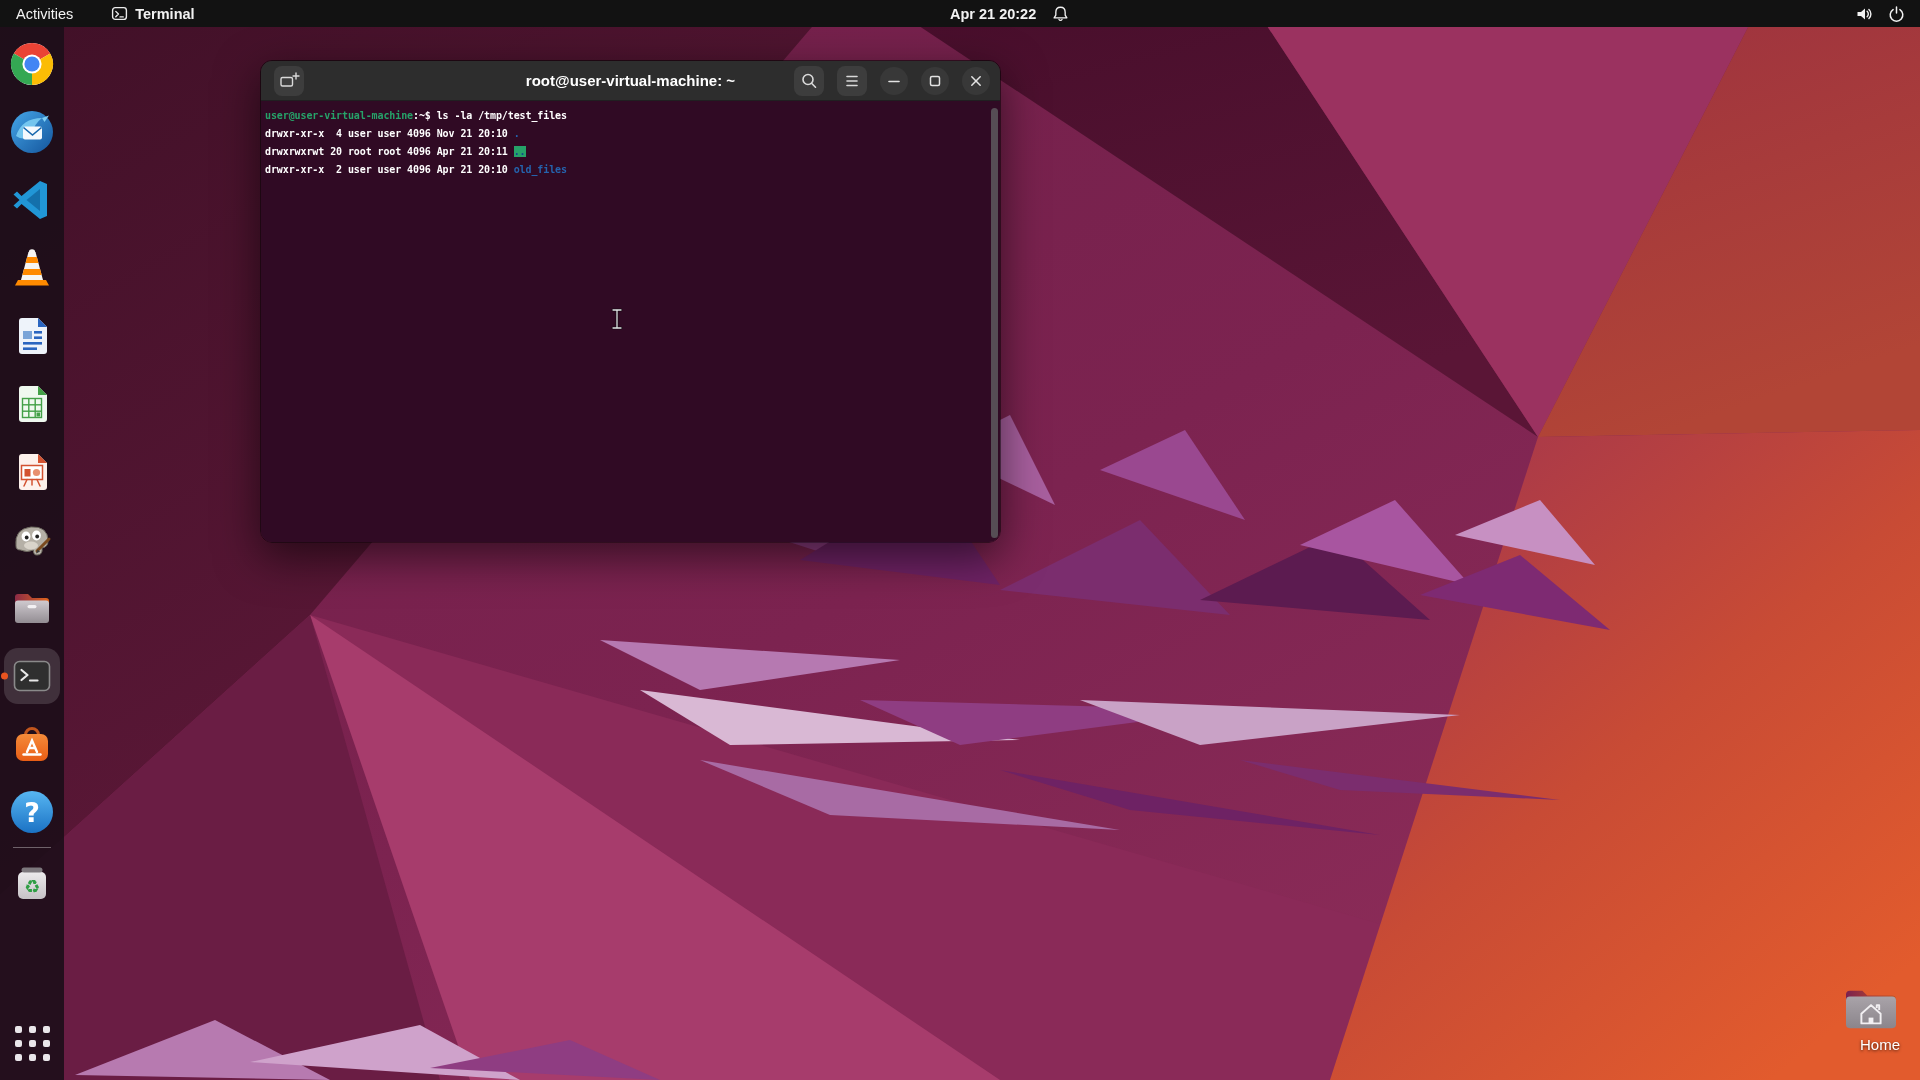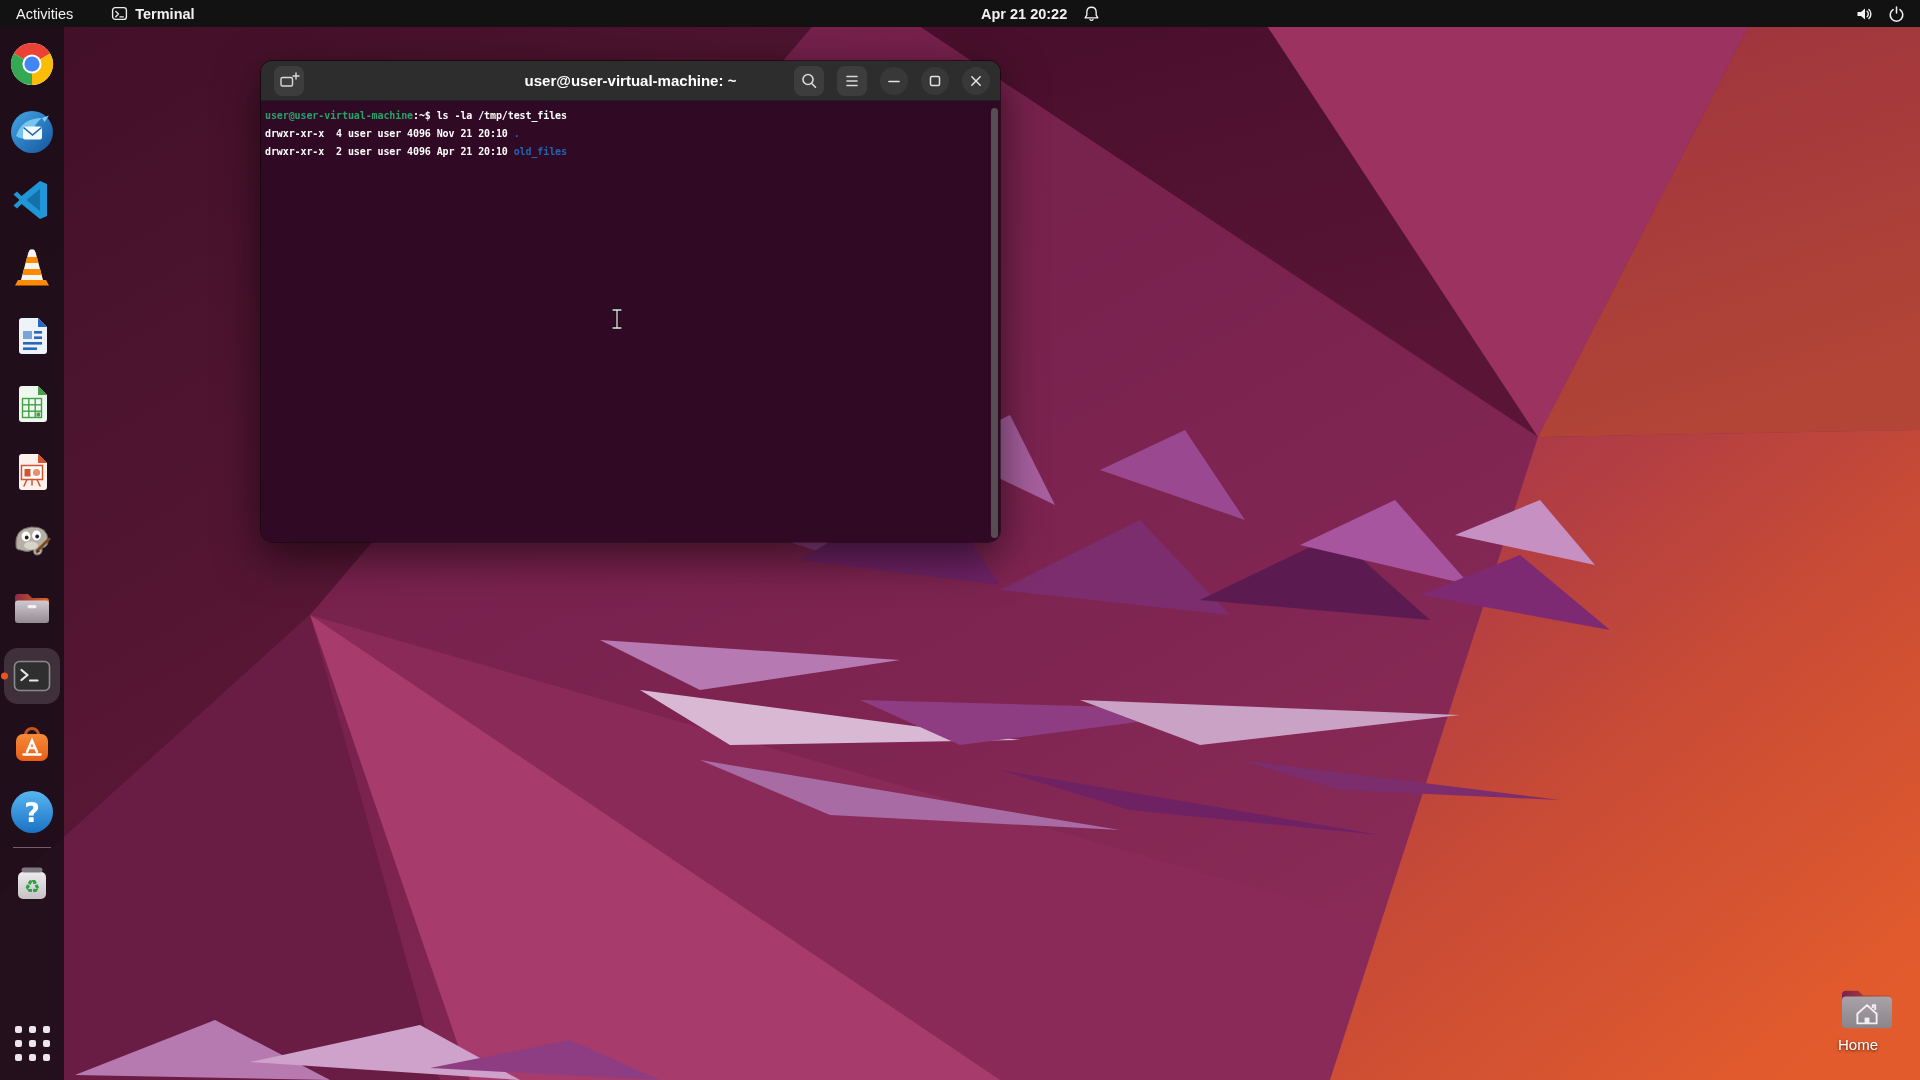--- a/index.html
+++ b/index.html
@@ -9,21 +9,21 @@
 
   
   .wallpaper { position:absolute; inset:0; z-index:0; }
 
   
   .topbar { position:absolute; top:0; left:0; width:1920px; height:27px;
     background:var(--topbar-bg,#121212); z-index:50; color:#f2f2f2; font-size:14.5px; }
   .tb-left { position:absolute; left:0; top:0; height:27px; display:flex; }
   .tb-activities { padding:0 16px; height:27px; display:flex; align-items:center; font-weight:500; }
   .tb-app { display:flex; align-items:center; gap:7px; margin-left:22px; height:27px; font-weight:600; }
-  .tb-center { position:absolute; left:981px; top:0; height:27px; display:flex; align-items:center; gap:16px; font-weight:600; }
+  .tb-center { position:absolute; left:950px; top:0; height:27px; display:flex; align-items:center; gap:16px; font-weight:600; }
   .tb-right { position:absolute; right:8px; top:0; height:27px; display:flex; align-items:center; gap:13px; padding:0 6px; }
 
   
   .dock { position:absolute; left:0; top:27px; width:64px; height:1053px;
     background:rgba(26,14,24,0.88); z-index:40; display:flex; flex-direction:column; align-items:center; padding-top:14px; }
   .dock-list { display:flex; flex-direction:column; gap:22px; }
   .dock-item { width:64px; height:46px; display:flex; align-items:center; justify-content:center; position:relative; }
   .dock-item svg { width:46px; height:46px; display:block; }
   .dock-item.active::before { content:""; position:absolute; left:4px; right:4px; top:-5px; bottom:-5px;
     background:rgba(255,255,255,0.14); border-radius:14px; }
@@ -59,21 +59,21 @@
   .tk-green { color:var(--prompt-green,#26a269); }
   .tk-blue { color:var(--dir-blue,#2563ad); }
   .tk-fg { color:var(--term-fg,#fff); }
   .tk-sticky { background:var(--sticky-bg,#26a269); color:var(--sticky-fg,#12488b); }
   .tk-cursor { display:inline-block; width:9px; height:16px; background:#ffffff; vertical-align:-2px; }
   .scrollbar { position:absolute; right:2px; top:7px; bottom:5px; width:7px;
     background:#564d55; border-radius:4px; }
 
   
   .home-icon { position:absolute; left:1838px; top:983px; width:62px; z-index:10;
-    display:flex; flex-direction:column; align-items:flex-start; }
+    display:flex; flex-direction:column; align-items:flex-end; }
   .home-icon svg { width:58px; height:50px; }
   .home-label { margin-top:3px; color:#fff; font-size:15px; text-shadow:0 1px 3px rgba(0,0,0,0.7); }
 
   
   .mouse-cursor { position:absolute; left:610px; top:308px; z-index:60; }
 </style>
 </head>
 <body>
 
 <svg class="wallpaper" viewBox="0 0 1920 1080" preserveAspectRatio="none">
@@ -353,21 +353,21 @@
 
 <div class="window">
   <div class="titlebar">
     <div class="tb-btn newtab-btn">
       <svg width="28" height="28" viewBox="0 0 28 28">
         <rect x="6" y="10.5" width="11.5" height="8.5" rx="1.5" fill="none" stroke="#d9d9d9" stroke-width="1.4"></rect>
         <line x1="21" y1="6" x2="21" y2="12" stroke="#d9d9d9" stroke-width="1.4" stroke-linecap="round"></line>
         <line x1="18" y1="9" x2="24" y2="9" stroke="#d9d9d9" stroke-width="1.4" stroke-linecap="round"></line>
       </svg>
     </div>
-    <div class="win-title">user@user-virtual-machine: ~</div>
+    <div class="win-title">root@user-virtual-machine: ~</div>
     <div class="tb-controls">
       <div class="tb-btn">
         <svg width="28" height="28" viewBox="0 0 28 28">
           <circle cx="13" cy="12.5" r="5" fill="none" stroke="#d9d9d9" stroke-width="1.6"></circle>
           <line x1="16.8" y1="16.5" x2="20.5" y2="20.2" stroke="#d9d9d9" stroke-width="1.6" stroke-linecap="round"></line>
         </svg>
       </div>
       <div class="tb-btn">
         <svg width="28" height="28" viewBox="0 0 28 28">
           <line x1="9" y1="9.5" x2="19" y2="9.5" stroke="#d9d9d9" stroke-width="1.6" stroke-linecap="round"></line>
@@ -390,20 +390,21 @@
           <line x1="9.8" y1="9.8" x2="18.2" y2="18.2" stroke="#e3e3e3" stroke-width="1.5" stroke-linecap="round"></line>
           <line x1="18.2" y1="9.8" x2="9.8" y2="18.2" stroke="#e3e3e3" stroke-width="1.5" stroke-linecap="round"></line>
         </svg>
       </div>
     </div>
   </div>
   <div class="term-body" id="terminal-output">
     <div class="scrollbar"></div>
   <div class="term-line"><span class="tk-green">user@user-virtual-machine</span><span class="tk-fg">:</span><span class="tk-fg">~</span><span class="tk-fg">$ </span><span class="tk-fg">ls -la /tmp/test_files</span></div>
       <div class="term-line"><span class="tk-fg">drwxr-xr-x  4 user user 4096 Nov 21 20:10 </span><span class="tk-blue">.</span></div>
+      <div class="term-line"><span class="tk-fg">drwxrwxrwt 20 root root 4096 Apr 21 20:11 </span><span class="tk-sticky">..</span></div>
       <div class="term-line"><span class="tk-fg">drwxr-xr-x  2 user user 4096 Apr 21 20:10 </span><span class="tk-blue">old_files</span></div>
     </div>
 </div>
 
 <div class="home-icon">
   <svg viewBox="0 0 60 52">
     <defs>
       <linearGradient id="hback" x1="0" y1="0" x2="1" y2="0">
         <stop offset="0" stop-color="#7a2150"></stop>
           <stop offset="0.45" stop-color="#a33a38"></stop>

